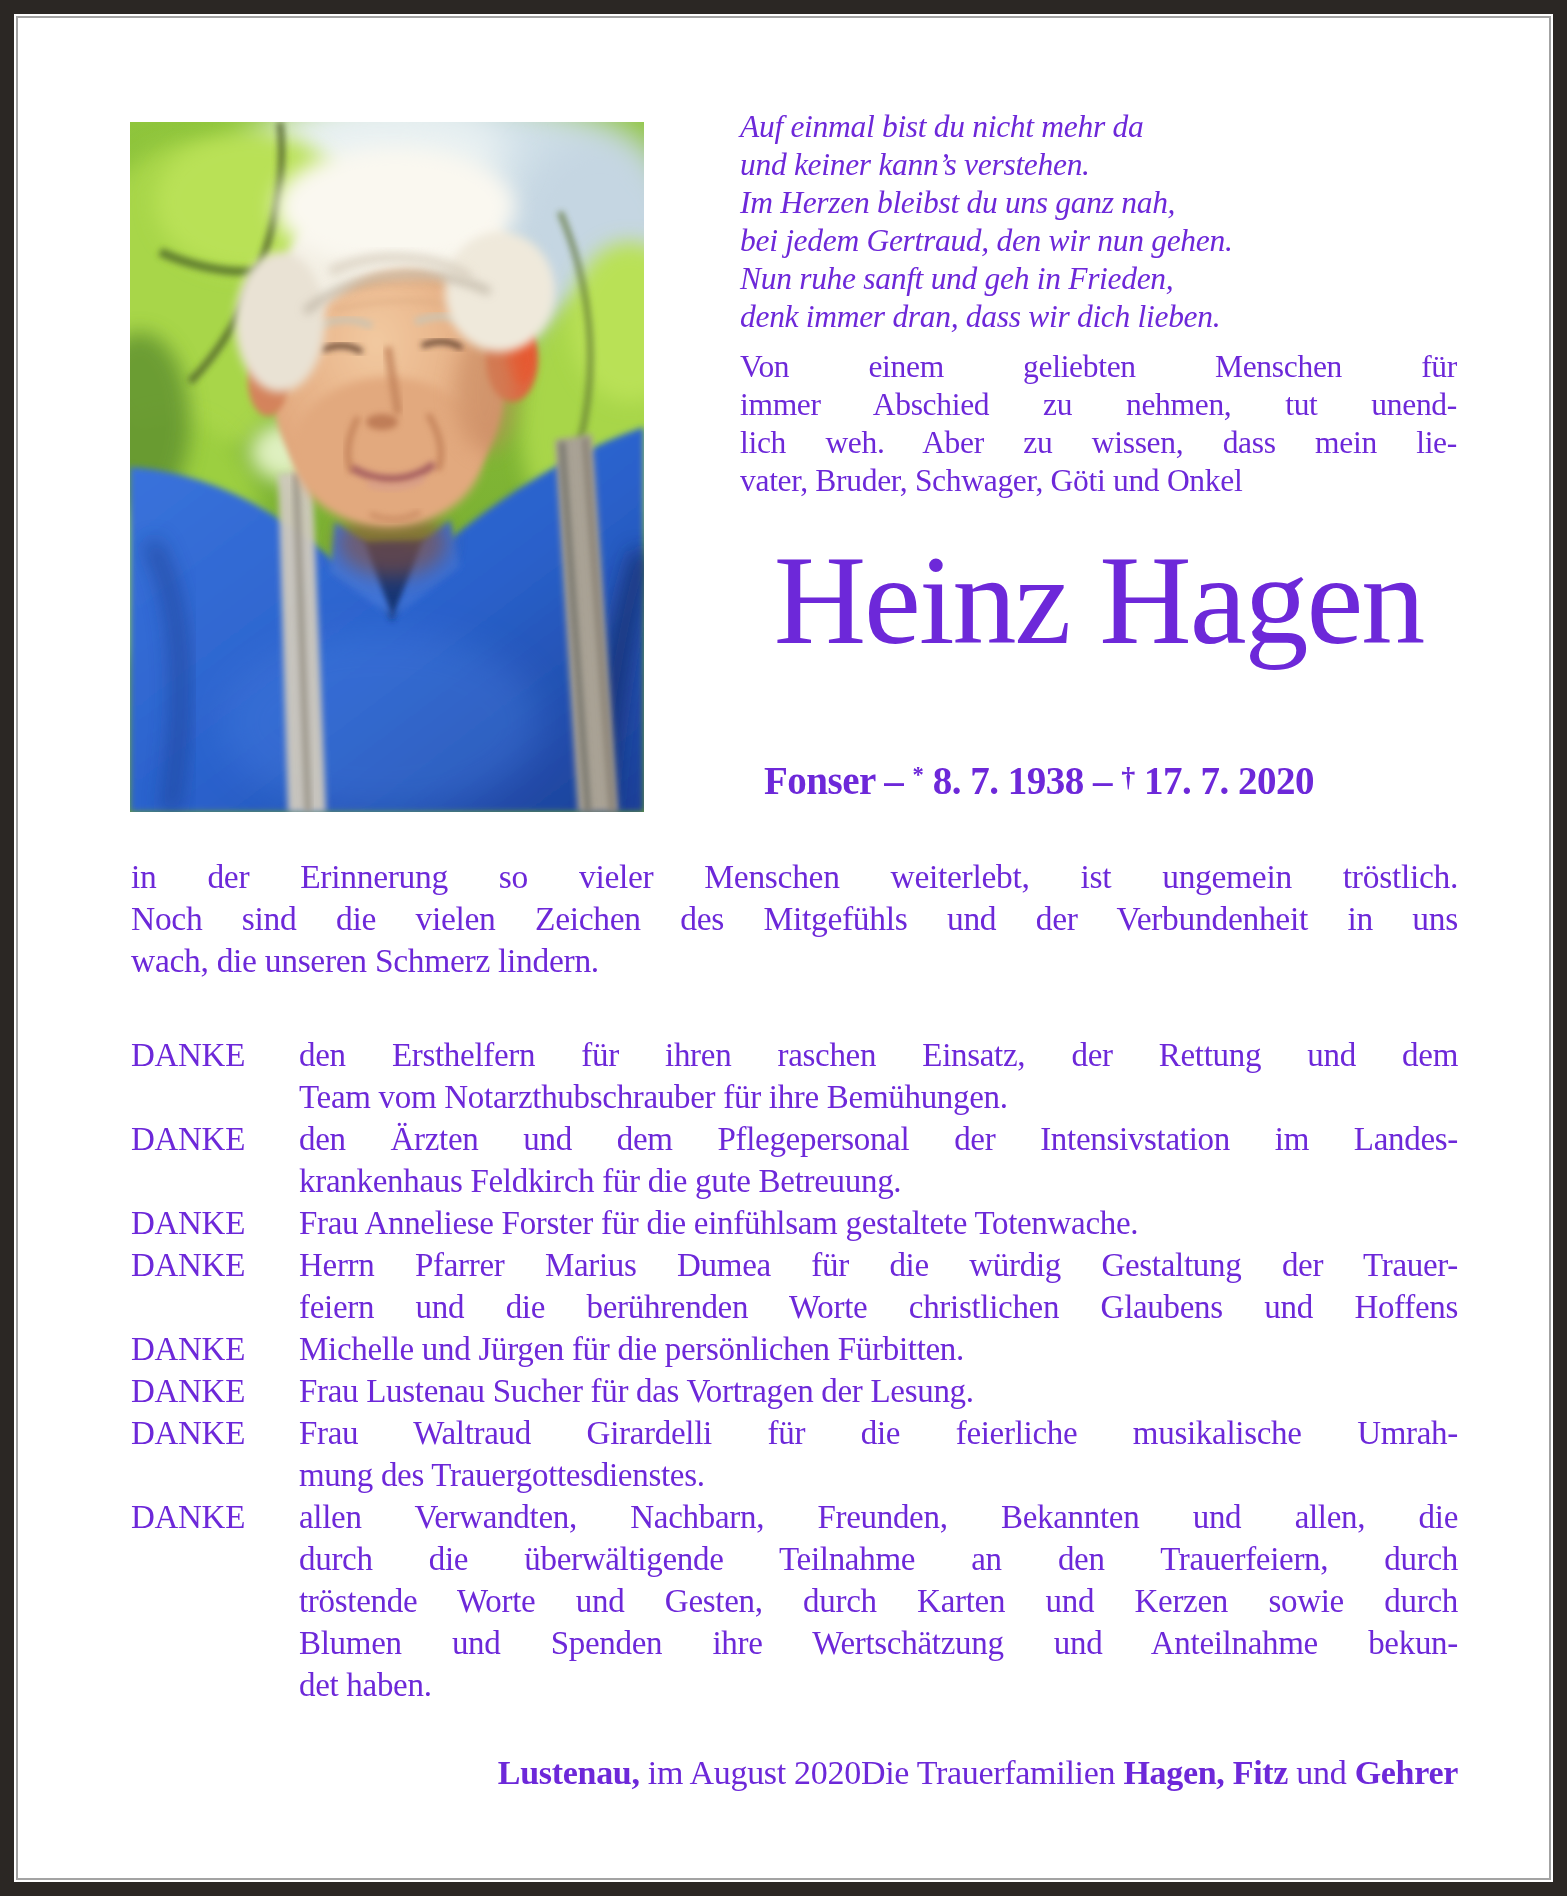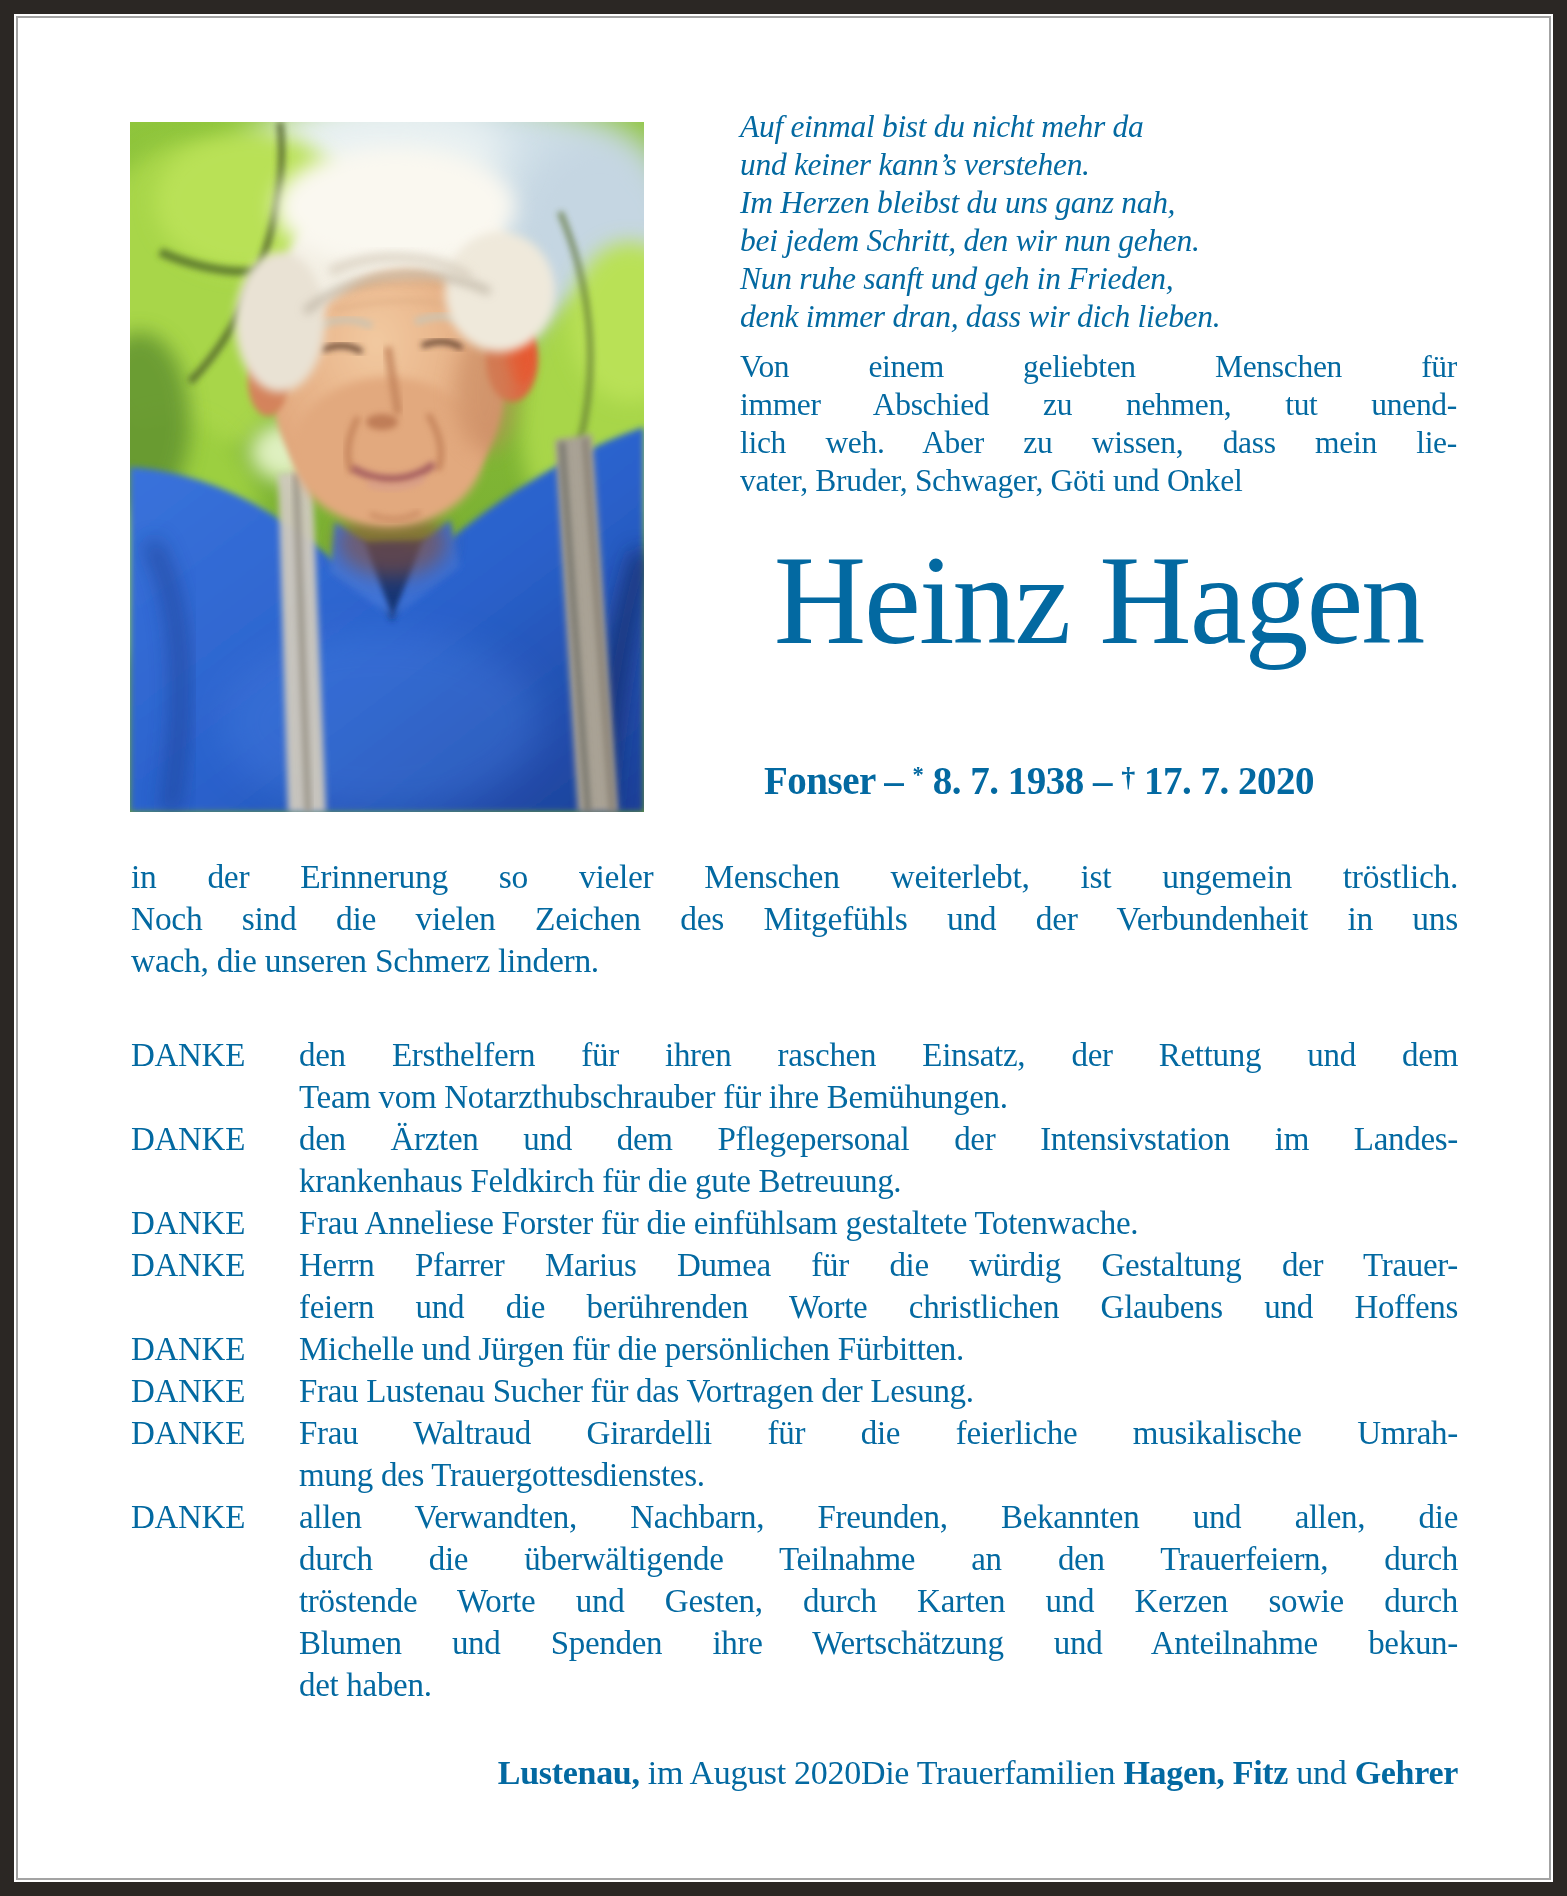--- a/index.html
+++ b/index.html
@@ -3,21 +3,21 @@
 <meta charset="utf-8">
 <style>
   html,body{margin:0;padding:0;background:#ffffff;}
   .page{
     position:relative;
     width:1567px;height:1896px;
     box-sizing:border-box;
     background:#fff;
     border:14px solid #2b2724;
     font-family:"Liberation Serif",serif;
-    color:#0369a1;
+    color:#6d28d9;
     overflow:hidden;
   }
   .page::after{
     content:"";position:absolute;inset:2px;
     border:2px solid #a3a3a3;pointer-events:none;
   }
   .abs{position:absolute;}
   .photo{left:116px;top:108px;width:514px;height:690px;}
   .photo svg{display:block;}
   .poem{left:726px;top:94px;width:717px;
@@ -142,21 +142,21 @@
       <ellipse cx="370" cy="170" rx="55" ry="60" fill="#efe9db" filter="url(#b5)"></ellipse>
       <path d="M 175 190 C 220 150 300 140 360 170" stroke="#b7ad9d" stroke-width="8" fill="none" opacity=".7" filter="url(#b5)"></path>
       <path d="M 200 150 C 240 130 300 130 340 155" stroke="#d8cfbf" stroke-width="10" fill="none" opacity=".8" filter="url(#b5)"></path>
     </svg>
   </div>
 
   <div class="abs poem">
       <div class="line">Auf einmal bist du nicht mehr da</div>
       <div class="line">und keiner kann’s verstehen.</div>
       <div class="line">Im Herzen bleibst du uns ganz nah,</div>
-      <div class="line">bei jedem Schritt, den wir nun gehen.</div>
+      <div class="line">bei jedem Gertraud, den wir nun gehen.</div>
       <div class="line">Nun ruhe sanft und geh in Frieden,</div>
       <div class="line">denk immer dran, dass wir dich lieben.</div>
     </div>
 
   <div class="abs intro">
       <div class="line j">Von einem geliebten Menschen für</div>
       <div class="line j">immer Abschied zu nehmen, tut unend-</div>
       <div class="line j">lich weh. Aber zu wissen, dass mein lie-</div>
       <div class="line">vater, Bruder, Schwager, Göti und Onkel</div>
     </div>

